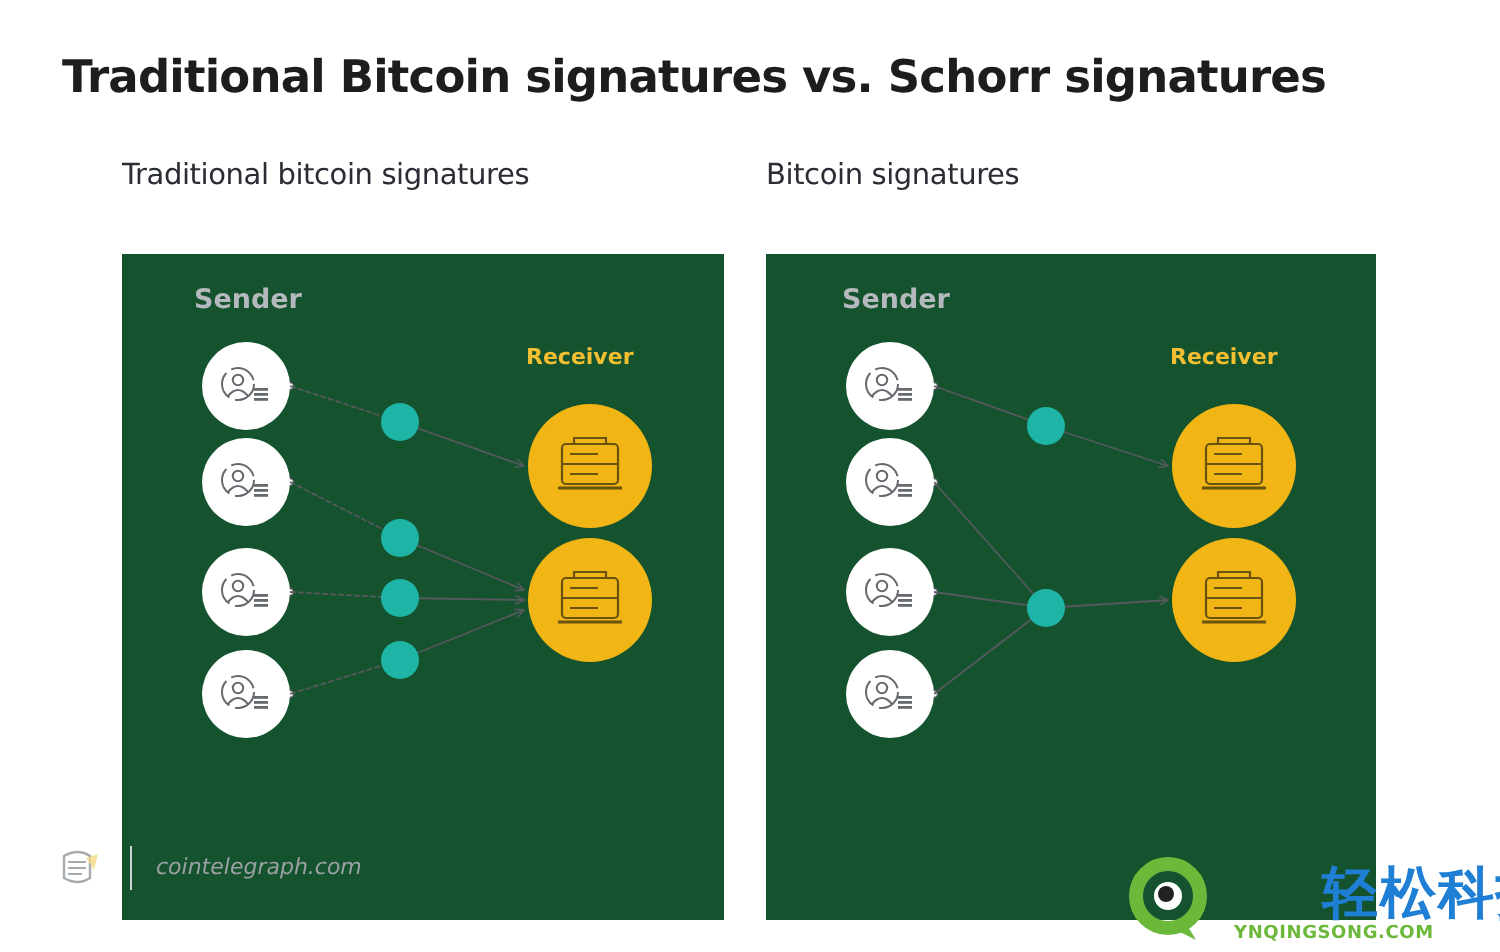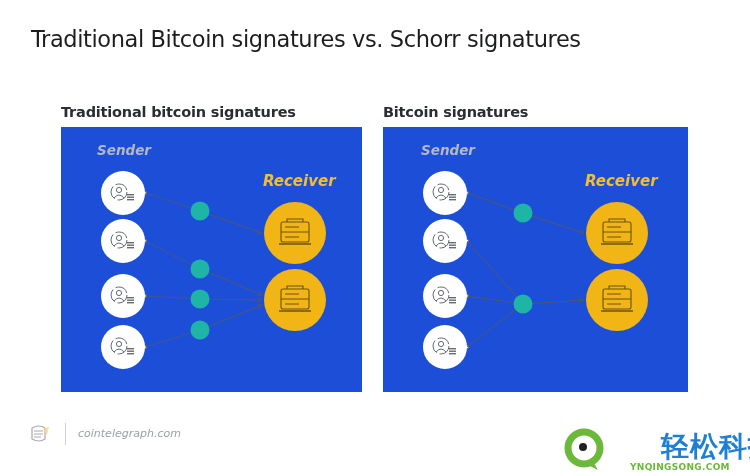--- a/index.html
+++ b/index.html
@@ -1,29 +1,29 @@
 <!DOCTYPE html>
 <html><head>
 <meta charset="utf-8">
 <style>
   html, body { margin: 0; padding: 0; }
   body { width: 750px; height: 476px; background: #ffffff; position: relative; overflow: hidden;
          font-family: "DejaVu Sans", sans-serif; }
-  .title { position: absolute; left: 31px; top: 26px; font-size: 22.5px; font-weight: normal; color: #1c1d1f; letter-spacing: -0.4px; white-space: nowrap; }
-  .subtitle { position: absolute; top: 104px; font-size: 14.5px; font-weight: bold; color: #2a2d33; letter-spacing: -0.2px; white-space: nowrap; }
-  .panel { position: absolute; top: 127px; height: 265px; background: #1d4ed8; font-style: italic; }
+  .title { position: absolute; left: 31px; top: 26px; font-size: 22.5px; font-weight: bold; color: #1c1d1f; letter-spacing: -0.4px; white-space: nowrap; }
+  .subtitle { position: absolute; top: 80px; font-size: 14.5px; font-weight: normal; color: #2a2d33; letter-spacing: -0.2px; white-space: nowrap; }
+  .panel { position: absolute; top: 127px; height: 333px; background: #14532d; }
   .panel svg { position: absolute; left: 0; top: 0; }
   .lbl-sender { position: absolute; font-size: 13.5px; font-weight: bold; color: #b4b9be; }
-  .lbl-receiver { position: absolute; font-size: 15px; font-weight: bold; color: #f2be32; }
+  .lbl-receiver { position: absolute; font-size: 11px; font-weight: bold; color: #f2be32; }
   .footer-logo { position: absolute; left: 28px; top: 423px; width: 22px; height: 22px; }
   .footer-divider { position: absolute; left: 65px; top: 423px; width: 1px; height: 22px; background: #cfd2d5; }
   .footer-site { position: absolute; left: 78px; top: 427px; font-size: 11px; color: #9ba0a5; font-family: "DejaVu Sans", sans-serif; font-style: italic; }
   .wm-icon { position: absolute; left: 564px; top: 428px; width: 44px; height: 44px; }
   .wm-text { position: absolute; left: 615px; top: 428px; font-size: 28px; font-weight: bold; color: #1f7fd4; letter-spacing: 1px; white-space: nowrap; margin-left: 46px; }
-  .wm-sub { position: absolute; left: 630px; top: 462px; font-size: 9px; font-weight: bold; color: #6cb83a; letter-spacing: 0.3px; white-space: nowrap; }
+  .wm-sub { position: absolute; left: 617px; top: 462px; font-size: 9px; font-weight: bold; color: #6cb83a; letter-spacing: 0.3px; white-space: nowrap; }
 </style>
 </head>
 <body>
 
 <div class="title">Traditional Bitcoin signatures vs. Schorr signatures</div>
 
 <div class="subtitle" style="left:61px;">Traditional bitcoin signatures</div>
 <div class="subtitle" style="left:383px;">Bitcoin signatures</div>
 
 <div class="panel" style="left:61px; width:301px;">

